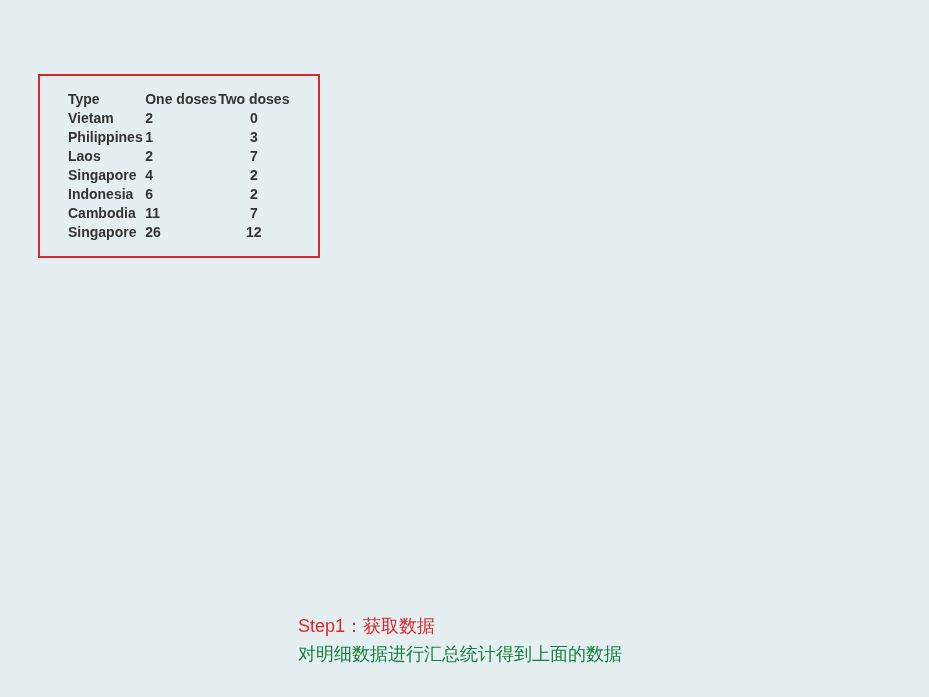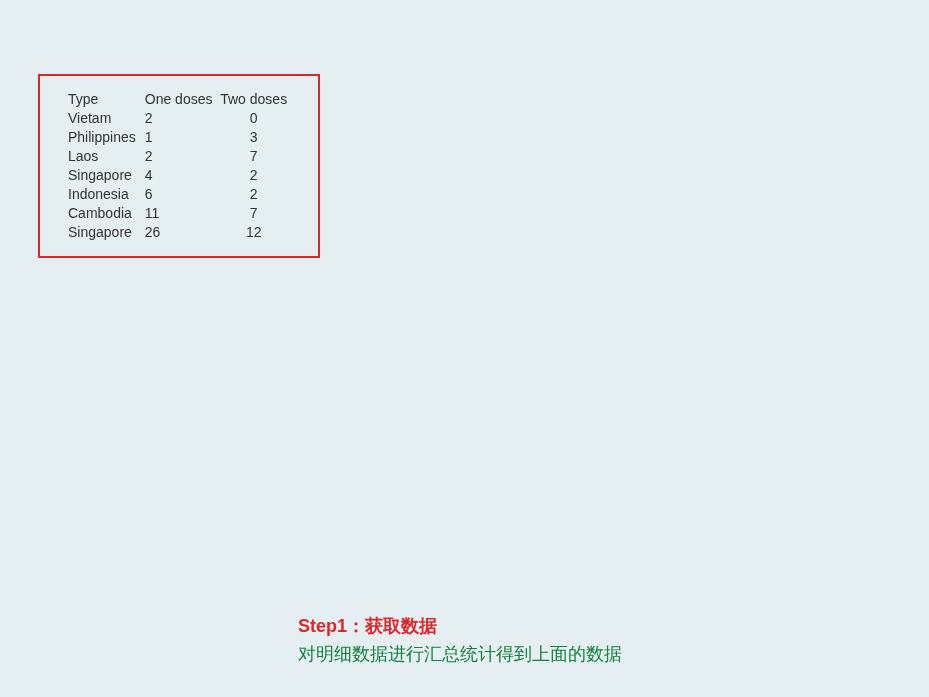--- a/index.html
+++ b/index.html
@@ -25,45 +25,46 @@
     }
     .data-table {
       width: 100%;
       border-collapse: collapse;
       font-size: 14px;
       color: #333333;
     }
     .data-table td {
       line-height: 19px;
       vertical-align: top;
+      font-weight: bold;
     }
     .col-type {
       width: 74px;
       text-align: left;
     }
     .col-one {
       width: 70px;
     }
     .col-two {
       width: 70px;
       text-align: center;
     }
     .header-row td {
-      font-weight: normal;
+      font-weight: bold;
     }
     .caption-block {
       position: absolute;
       left: 298px;
       top: 612px;
       font-size: 18px;
       line-height: 28px;
     }
     .caption-title {
       color: #d9282b;
-      font-weight: bold;
+      font-weight: normal;
     }
     .caption-sub {
       color: #15803d;
       font-weight: normal;
     }
   </style>
 </head>
 <body>
 
 <div class="table-container">

